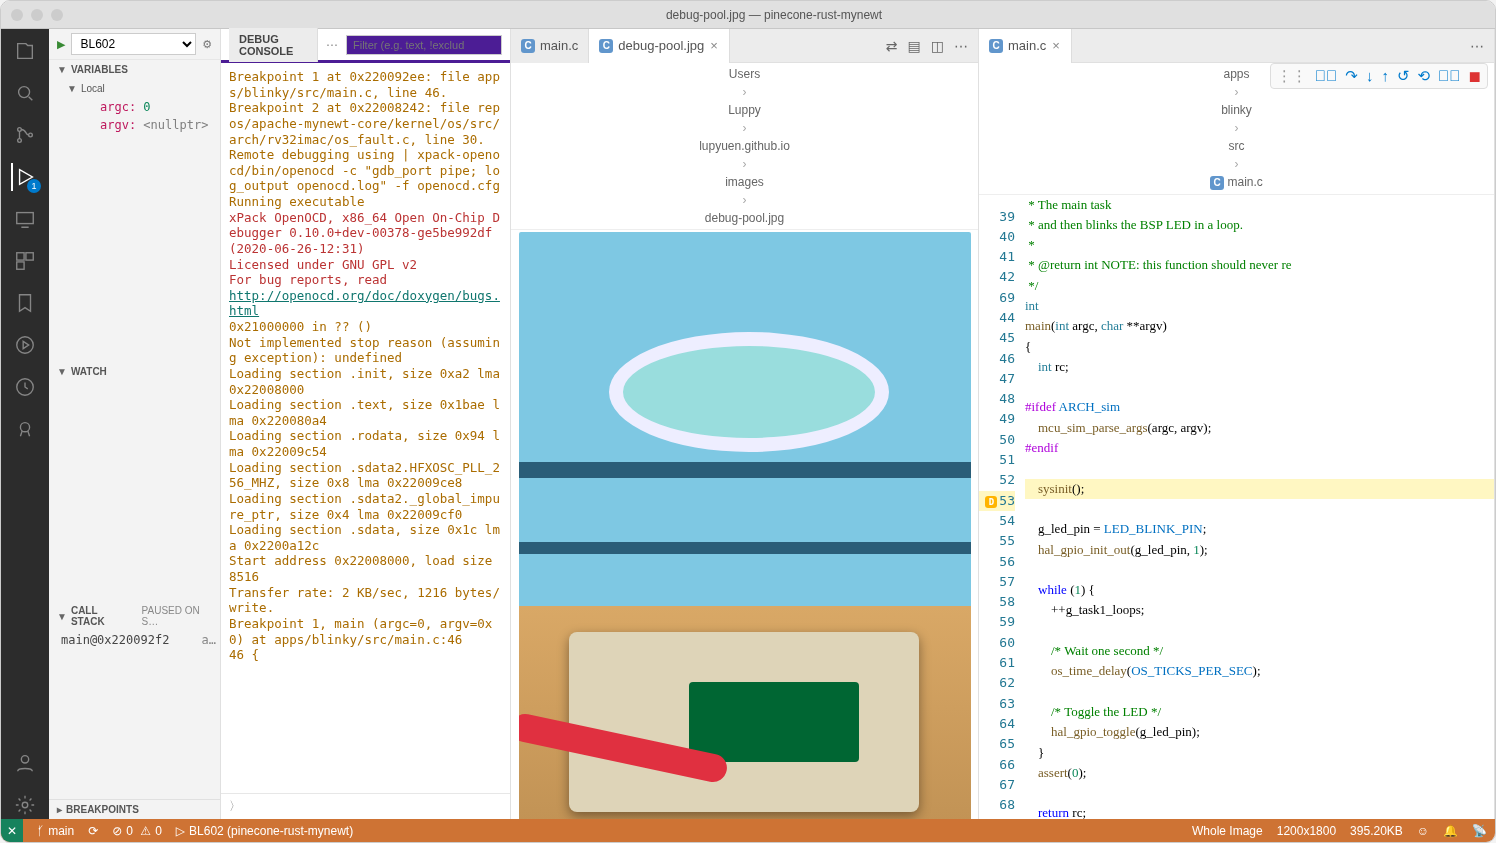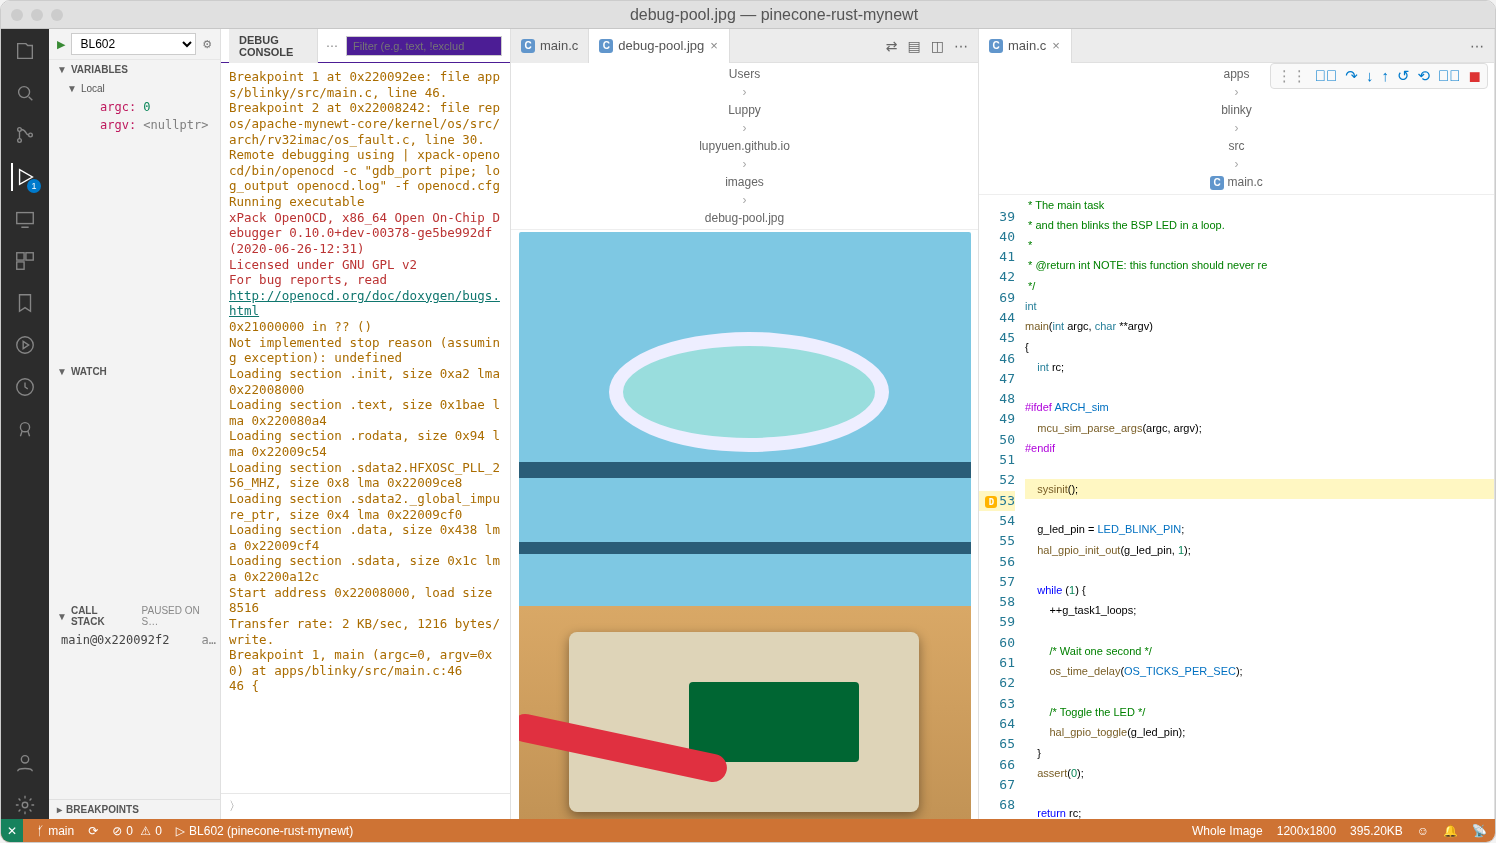--- a/index.html
+++ b/index.html
@@ -3,21 +3,21 @@
 <meta charset="utf-8">
 <style>
   * { box-sizing: border-box; margin: 0; padding: 0; }
   body { font-family: -apple-system, BlinkMacSystemFont, "Segoe UI", sans-serif; font-size: 12px; background: #f3f3f3; width: 1496px; height: 843px; overflow: hidden; border-radius: 10px; border: 1px solid #ccc; }
   .mono { font-family: "SF Mono", Menlo, Consolas, monospace; }
 
   
   .titlebar { height: 28px; background: #e0e0e0; display:flex; align-items:center; padding: 0 10px; border-bottom:1px solid #c7c7c7; }
   .traffic { display:flex; gap:8px; }
   .traffic span { width:12px; height:12px; border-radius:50%; background:#ccc; }
-  .titlebar .title { flex:1; text-align:center; font-size:16px; color:#555; }
+  .titlebar .title { flex:1; text-align:center; font-size:12px; color:#555; }
 
   .main { display:flex; height: 790px; }
 
   
   .activity { width:48px; background:#2c2c2c; display:flex; flex-direction:column; align-items:center; padding-top:8px; gap:14px; color:#858585;}
   .activity .ico { width:28px; height:28px; display:flex; align-items:center; justify-content:center; font-size:20px; cursor:pointer;}
   .activity .ico.active { color:#fff; border-left:2px solid #fff; position:relative;}
   .activity .ico svg { width:22px; height:22px; fill:none; stroke:currentColor; stroke-width:1.5;}
   .activity .badge { position:absolute; bottom:-2px; right:-2px; background:#007acc; color:#fff; border-radius:50%; font-size:9px; width:14px; height:14px; display:flex; align-items:center; justify-content:center;}
   .activity .spacer { flex:1; }
@@ -29,21 +29,21 @@
   .sb-section { padding:4px 8px; font-weight:700; font-size:10px; color:#555; display:flex; align-items:center; gap:4px; text-transform:uppercase;}
   .sb-body { padding:2px 4px 2px 22px; color:#444; font-size:12px;}
   .sb-body .v { color:#be185d;margin-left:29px;}
   .sb-body .num { color:#098658;}
   .sb-body .null { color:#808080;}
   .sb-flex { flex:1; overflow:auto;}
   .chev { font-size:10px; color:#666;}
 
   
   .console { width:290px; background:#fff; border-right:1px solid #e0e0e0; display:flex; flex-direction:column;}
-  .console-head { height:34px; display:flex; align-items:center; padding:0 8px; gap:8px; border-bottom:1px solid #4c1d95;}
+  .console-head { height:34px; display:flex; align-items:center; padding:0 8px; gap:8px; border-bottom:3px solid #4c1d95;}
   .console-head .tab { font-size:11px; font-weight:700; color:#444;}
   .console-head .filter { flex:1; border:1px solid #ccc; background:#4c1d95; font-size:11px; padding:3px 6px; color:#888;}
   .console-body { flex:1; overflow:auto; padding:6px 8px; font-size:12.5px; line-height:1.25; word-break:break-all; font-family:"SF Mono",Menlo,Consolas,monospace;}
   .c-y { color:#aa6c00;}
   .c-r { color:#b33;}
   .c-link { color:#0f766e; text-decoration:underline;}
   .console-foot { border-top:1px solid #e7e7e7; padding:4px 8px; color:#888;}
 
   
   .editors { flex:1; display:flex; }
@@ -61,21 +61,21 @@
   .photo { width:452px; height:680px; background:linear-gradient(#7ec8e3 0%, #7ec8e3 55%, #d9a866 55%, #b88a4e 100%); border-radius:2px; position:relative; overflow:hidden;}
   .photo .board { position:absolute; bottom:100px; left:50px; width:350px; height:180px; border-radius:8px; background:#ded4b8; box-shadow:0 4px 12px #0006;}
   .photo .board::after{content:"";position:absolute;top:50px;left:120px;width:170px;height:80px;background:#063;border-radius:4px;}
   .photo .fountain { position:absolute; top:100px; left:90px; width:280px; height:120px; border-radius:50%; border:14px solid #eef; background:#9dd;}
   .photo .rail{position:absolute;top:230px;left:0;right:0;height:16px;background:#2a5d78;}
   .photo .rail2{position:absolute;top:310px;left:0;right:0;height:12px;background:#2a5d78;}
   .photo .cable{position:absolute;bottom:150px;left:-10px;width:220px;height:28px;background:#e03040;border-radius:14px;transform:rotate(12deg);}
 
   .codebody { flex:1; display:flex; overflow:hidden; position:relative;}
   .gutter { width:46px; background:#fff; text-align:right; padding:12px 10px 0 0; color:#237893; font-size:13px; font-family:"SF Mono",Menlo,monospace; line-height:20.3px;}
-  .code  { flex:1; font-family:Liberation Sans, sans-serif; font-size:11px; line-height:20.3px; white-space:pre; overflow:hidden;}
+  .code  { flex:1; font-family:Liberation Serif, serif; font-size:13px; line-height:20.3px; white-space:pre; overflow:hidden;}
   .hl { background:#fff7c2;}
   .bp-g { display:inline-block; background:#ffb400; color:#fff; font-weight:700; border-radius:3px; width:12px; height:12px; font-size:9px; text-align:center; line-height:12px; margin-right:2px;}
   .kw { color:#0000ff;}
   .ty { color:#267f99;}
   .cm { color:#008000;}
   .pp { color:#af00db;}
   .fn { color:#795e26;}
   .nm { color:#098658;}
   .mc { color:#0070c1;}
 
@@ -231,21 +231,20 @@
         <div class="c-r">Licensed under GNU GPL v2</div>
         <div class="c-r">For bug reports, read</div>
         <div class="c-link">        http://openocd.org/doc/doxygen/bugs.html</div>
         <div class="c-y">0x21000000 in ?? ()</div>
         <div class="c-y">Not implemented stop reason (assuming exception): undefined</div>
         <div class="c-y">Loading section .init, size 0xa2 lma 0x22008000</div>
         <div class="c-y">Loading section .text, size 0x1bae lma 0x220080a4</div>
         <div class="c-y">Loading section .rodata, size 0x94 lma 0x22009c54</div>
         <div class="c-y">Loading section .sdata2.HFXOSC_PLL_256_MHZ, size 0x8 lma 0x22009ce8</div>
         <div class="c-y">Loading section .sdata2._global_impure_ptr, size 0x4 lma 0x22009cf0</div>
-        <div class="c-y">Loading section .data, size 0x438 lma 0x22009cf4</div>
         <div class="c-y">Loading section .sdata, size 0x1c lma 0x2200a12c</div>
         <div class="c-y">Start address 0x22008000, load size 8516</div>
         <div class="c-y">Transfer rate: 2 KB/sec, 1216 bytes/write.</div>
         <div class=""> </div>
         <div class="c-y">Breakpoint 1, main (argc=0, argv=0x0) at apps/blinky/src/main.c:46</div>
         <div class="c-y">46        {</div>
       </div>
     <div class="console-foot">〉</div>
   </div>
 

